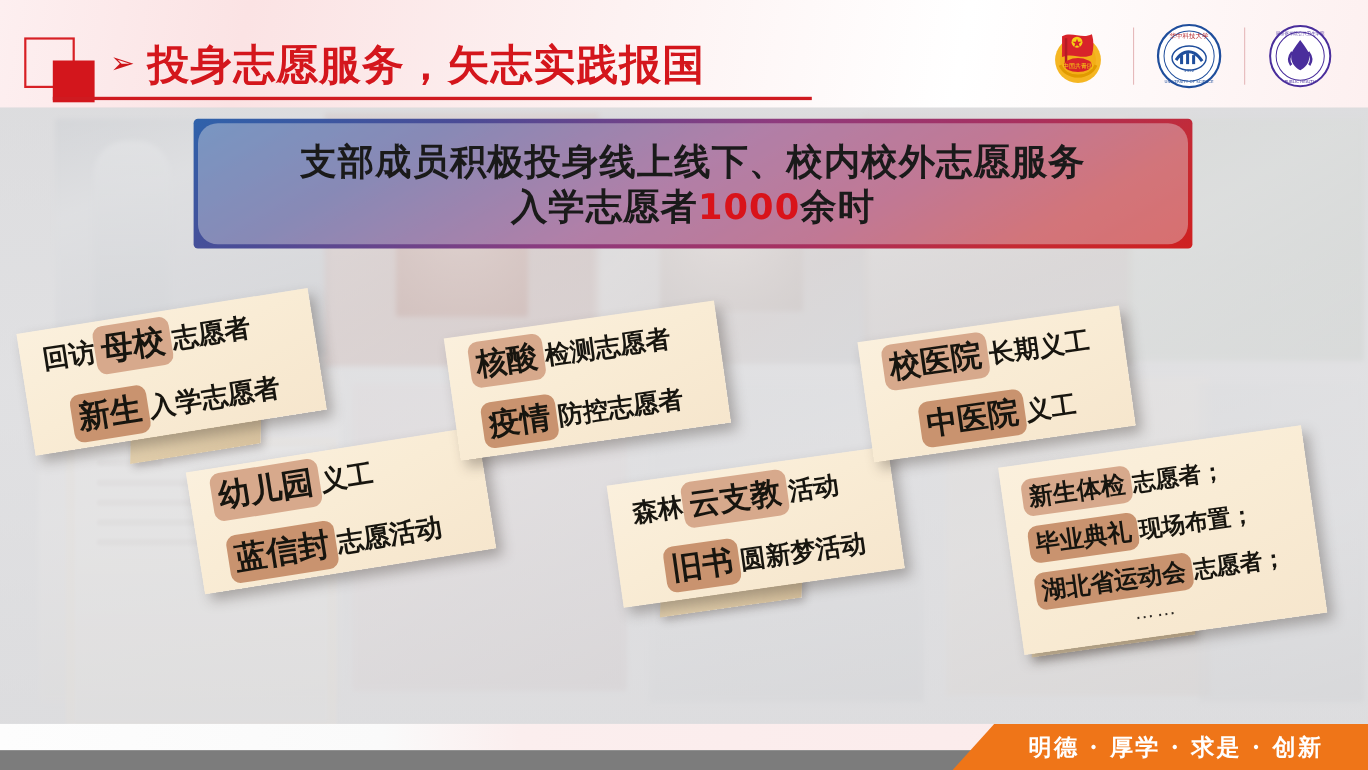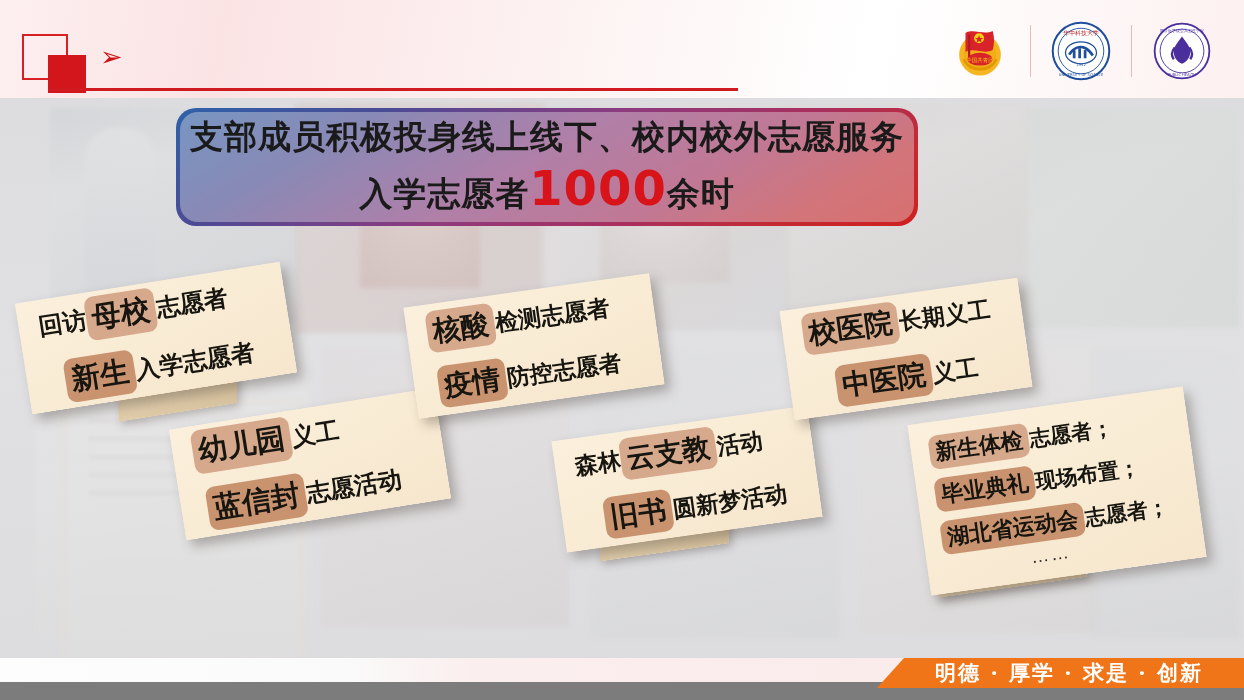--- a/index.html
+++ b/index.html
@@ -77,40 +77,40 @@
   .ph10{left:1090px;top:250px;width:150px;height:290px;
     background:linear-gradient(160deg,#d6d8da,#e2e3e5 45%,#cbcdcf);}
   .bg-veil{position:absolute;inset:0;background:
     linear-gradient(180deg,rgba(220,220,222,.55),rgba(225,225,227,.62) 45%,rgba(216,216,218,.58));}
   .bg-cert{position:absolute;left:60px;top:300px;width:230px;height:250px;
     background:linear-gradient(180deg,#f3f1ee,#eceae6);border:8px solid #efe7dc;opacity:.55;filter:blur(1.2px);}
   .bg-cert-line{height:6px;background:#cfc8c4;margin:12px 20px;border-radius:3px;opacity:.55;}
 
   
   .banner-wrap{
-    position:absolute;left:176px;top:108px;width:742px;height:118px;
-    border-radius:20px;padding:4px;
+    position:absolute;left:176px;top:108px;width:908px;height:118px;
+    border-radius:4px;padding:4px;
     background:linear-gradient(150deg,#2f62ab 0%,#4a4c96 22%,#8e3b7e 48%,#a8305f 68%,#c52a33 85%,#cf2020 100%);
     box-sizing:border-box;
   }
   .banner{
     width:100%;height:100%;border-radius:18px;
     background:rgba(229,229,231,.40);
     display:flex;flex-direction:column;align-items:center;justify-content:center;
     box-sizing:border-box;
   }
   .banner-l1{
     font-size:33px;font-weight:bold;color:#1a1a1a;letter-spacing:1px;line-height:1.25;
     font-family:"DejaVu Sans","Liberation Sans",sans-serif;white-space:nowrap;
   }
   .banner-l2{
     font-size:33px;font-weight:bold;color:#1a1a1a;letter-spacing:1px;line-height:1.25;
     font-family:"DejaVu Sans","Liberation Sans",sans-serif;white-space:nowrap;
   }
-  .banner-num{color:#d9131a;font-size:48px;font-weight:bold;}
+  .banner-num{color:#d9131a;font-size:32px;font-weight:bold;}
 
   
   .card{
     position:absolute;
     background:linear-gradient(160deg,#fbf0dd 0%,#f9ecd5 45%,#f6e6cd 100%);
     box-shadow:5px 7px 12px rgba(60,50,45,.34);
     box-sizing:border-box;
     padding:14px 20px;
     display:flex;flex-direction:column;justify-content:center;
   }
@@ -167,40 +167,41 @@
   .u1{left:118px;top:370px;width:120px;height:42px;transform:rotate(-9deg) skewX(-10deg);}
   .u4{left:600px;top:512px;width:130px;height:40px;transform:rotate(-8deg) skewX(-10deg);}
   .u6{left:938px;top:545px;width:150px;height:42px;transform:rotate(-8deg) skewX(-10deg);}
 
   
   .footer{position:absolute;left:0;top:658px;width:1244px;height:42px;overflow:hidden;}
   .ftr-pink{position:absolute;left:0;top:0;width:1244px;height:24px;
     background:linear-gradient(90deg,#fdfdfd 0%,#fafafa 28%,#fbeeee 38%,#fbeaea 100%);}
   .ftr-gray{position:absolute;left:0;top:24px;width:1244px;height:18px;background:#7c7c7c;}
   .ftr-orange{
-    position:absolute;left:866px;top:0;width:378px;height:30px;
+    position:absolute;left:866px;top:0;width:378px;height:42px;
     background:#ef7518;
     clip-path:polygon(38px 0,378px 0,378px 42px,0 42px);
     display:flex;align-items:center;justify-content:center;
   }
   .ftr-text{
     color:#ffffff;font-size:21px;font-weight:bold;letter-spacing:2px;
     font-family:"DejaVu Serif","Liberation Serif",serif;white-space:nowrap;
     padding-left:28px;
   }
 </style>
 </head>
 <body>
 
 <div class="slide">
 
   <div class="header">
     <div class="hdr-sq-outline"></div>
     <div class="hdr-sq-fill"></div>
     <div class="hdr-arrow">➢</div>
+    <div class="hdr-title">投身志愿服务，矢志实践报国</div>
     <div class="hdr-underline"></div>
 
     <div class="hdr-logos">
       <div class="logo-cell">
         <svg width="58" height="58" viewBox="0 0 64 64">
           <circle cx="32" cy="36" r="23" fill="#f5b622"></circle>
           <circle cx="32" cy="36" r="18" fill="#f0a80f" opacity=".55"></circle>
           <path d="M14 41c3 7 10 11 18 11s15-4 18-11" fill="none" stroke="#e09a00" stroke-width="3"></path>
           <path d="M16 12c10-5 20 3 30-2 2 7 2 14 0 21-10 5-20-3-30 2z" fill="#d8232a"></path>
           <path d="M20 14v26" stroke="#b51b22" stroke-width="2.5" fill="none"></path>

